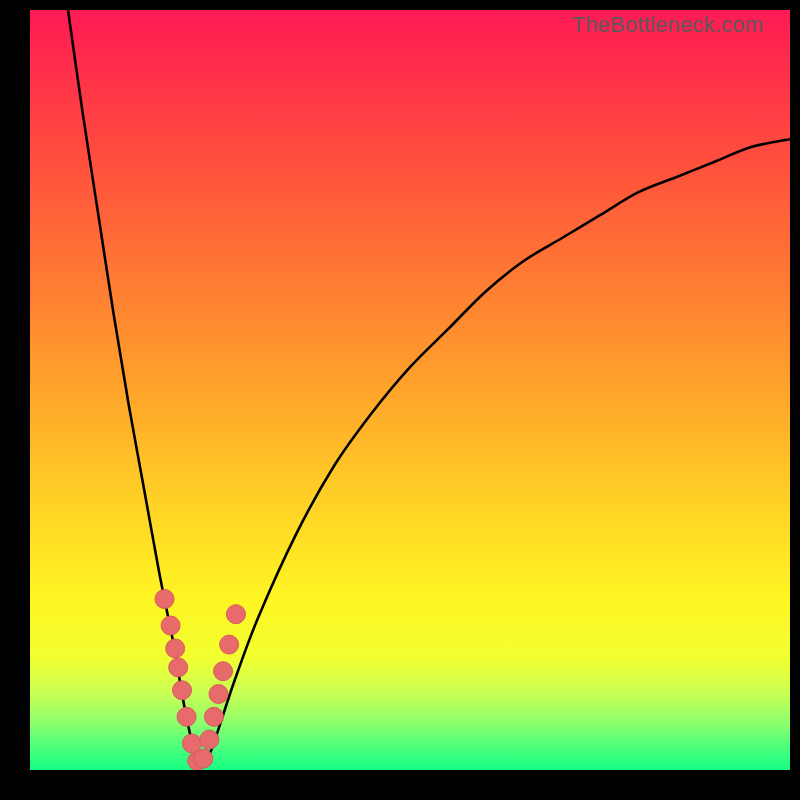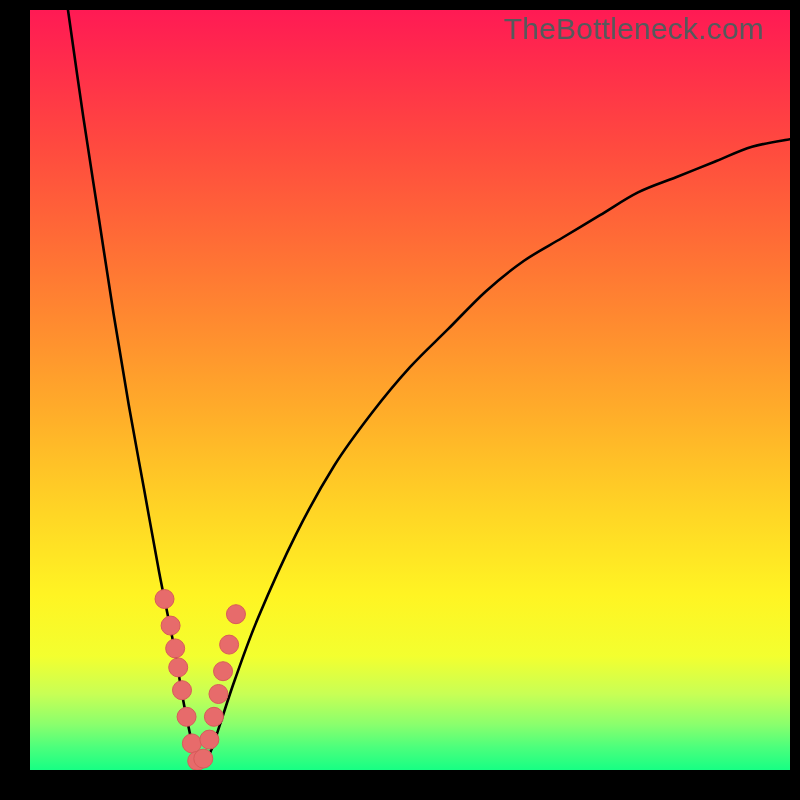--- a/index.html
+++ b/index.html
@@ -37,21 +37,21 @@
       #8aff6d 94%,
       #4cff7c 97%,
       #17ff84 100%
     );
   }
   .watermark {
     position: absolute;
     top: 12px;
     right: 36px;
     color: #555a5c;
-    font-size: 30px;
+    font-size: 22px;
     font-weight: 400;
     letter-spacing: 0.2px;
     user-select: none;
   }
   svg.curve {
     position: absolute;
     left: 0;
     top: 0;
     width: 760px;
     height: 760px;

